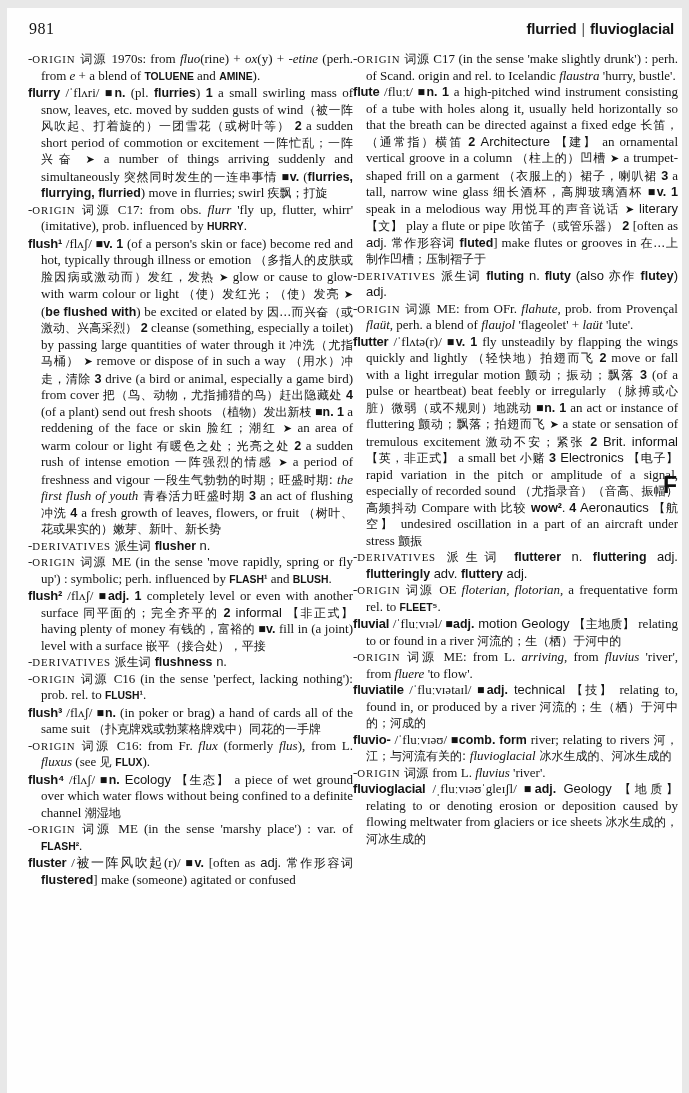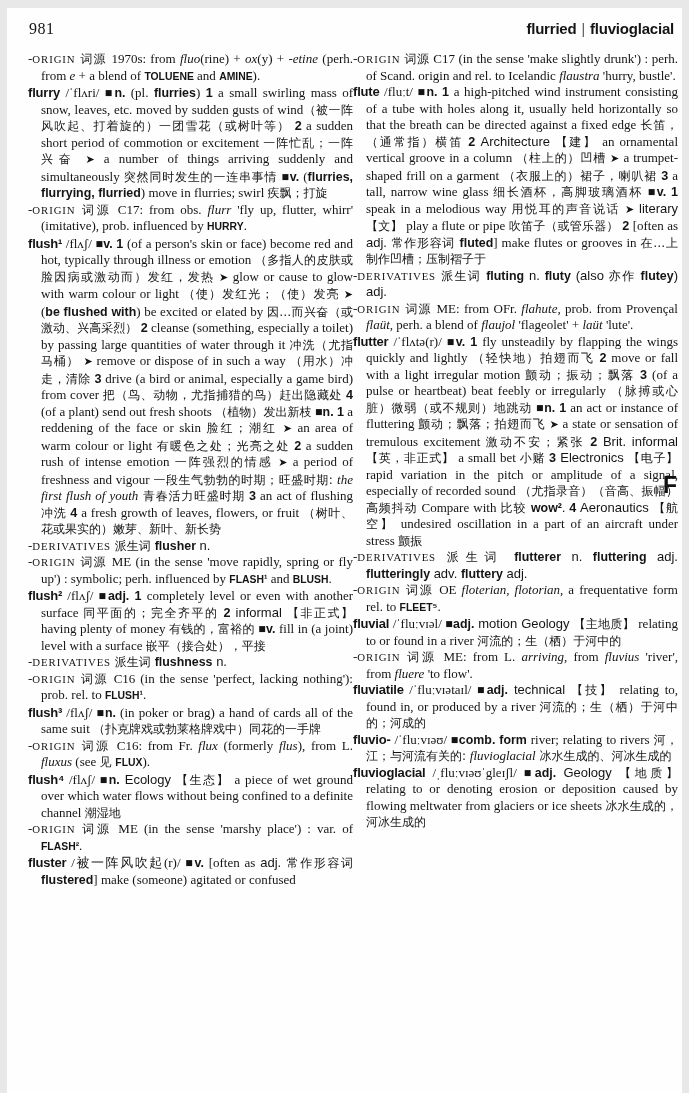--- a/index.html
+++ b/index.html
@@ -73,18 +73,19 @@
         <p class="para"><span class="sg-hw">flute</span><span class="sg-pr"> /fluːt/ </span><span class="sg-b">■n.</span><span class="sg-pl"> </span><span class="sg-num">1</span><span class="sg-pl"> a high-pitched wind instrument consisting of a tube with holes along it, usually held horizontally so that the breath can be directed against a fixed edge </span><span class="sg-zh">长笛，（通常指）横笛</span><span class="sg-pl"> </span><span class="sg-num">2</span><span class="sg-lb"> Architecture </span><span class="sg-zh">【建】</span><span class="sg-pl"> an ornamental vertical groove in a column </span><span class="sg-zh">（柱上的）凹槽</span><span class="sg-pl"> </span><span class="sg-ar">➤</span><span class="sg-pl"> a trumpet-shaped frill on a garment </span><span class="sg-zh">（衣服上的）裙子，喇叭裙</span><span class="sg-pl"> </span><span class="sg-num">3</span><span class="sg-pl"> a tall, narrow wine glass </span><span class="sg-zh">细长酒杯，高脚玻璃酒杯</span><span class="sg-pl"> </span><span class="sg-b">■v.</span><span class="sg-pl"> </span><span class="sg-num">1</span><span class="sg-pl"> speak in a melodious way </span><span class="sg-zh">用悦耳的声音说话</span><span class="sg-pl"> </span><span class="sg-ar">➤</span><span class="sg-pl"> </span><span class="sg-lb">literary</span><span class="sg-zh"> 【文】</span><span class="sg-pl"> play a flute or pipe </span><span class="sg-zh">吹笛子（或管乐器）</span><span class="sg-pl"> </span><span class="sg-num">2</span><span class="sg-pl"> [often as </span><span class="sg-lb">adj.</span><span class="sg-zh"> 常作形容词 </span><span class="sg-b">fluted</span><span class="sg-pl">] make flutes or grooves in </span><span class="sg-zh">在…上制作凹槽；压制褶子于</span></p>
         <p class="para"><span class="sg-pl">-</span><span class="sg-sc">DERIVATIVES</span><span class="sg-zh"> 派生词 </span><span class="sg-b">fluting</span><span class="sg-lb"> n. </span><span class="sg-b">fluty</span><span class="sg-lb"> (also </span><span class="sg-zh">亦作 </span><span class="sg-b">flutey</span><span class="sg-lb">) adj.</span></p>
         <p class="para"><span class="sg-pl">-</span><span class="sg-sc">ORIGIN</span><span class="sg-zh"> 词源 </span><span class="sg-pl">ME: from OFr. </span><span class="sg-i">flahute</span><span class="sg-pl">, prob. from Provençal </span><span class="sg-i">flaüt</span><span class="sg-pl">, perh. a blend of </span><span class="sg-i">flaujol</span><span class="sg-pl"> 'flageolet' + </span><span class="sg-i">laüt</span><span class="sg-pl"> 'lute'.</span></p>
         <p class="para"><span class="sg-hw">flutter</span><span class="sg-pr"> /ˈflʌtə(r)/ </span><span class="sg-b">■v.</span><span class="sg-pl"> </span><span class="sg-num">1</span><span class="sg-pl"> fly unsteadily by flapping the wings quickly and lightly </span><span class="sg-zh">（轻快地）拍翅而飞</span><span class="sg-pl"> </span><span class="sg-num">2</span><span class="sg-pl"> move or fall with a light irregular motion </span><span class="sg-zh">颤动；振动；飘落</span><span class="sg-pl"> </span><span class="sg-num">3</span><span class="sg-pl"> (of a pulse or heartbeat) beat feebly or irregularly </span><span class="sg-zh">（脉搏或心脏）微弱（或不规则）地跳动</span><span class="sg-pl"> </span><span class="sg-b">■n.</span><span class="sg-pl"> </span><span class="sg-num">1</span><span class="sg-pl"> an act or instance of fluttering </span><span class="sg-zh">颤动；飘落；拍翅而飞</span><span class="sg-pl"> </span><span class="sg-ar">➤</span><span class="sg-pl"> a state or sensation of tremulous excitement </span><span class="sg-zh">激动不安；紧张</span><span class="sg-pl"> </span><span class="sg-num">2</span><span class="sg-lb"> Brit. informal </span><span class="sg-zh">【英，非正式】</span><span class="sg-pl"> a small bet </span><span class="sg-zh">小赌</span><span class="sg-pl"> </span><span class="sg-num">3</span><span class="sg-lb"> Electronics </span><span class="sg-zh">【电子】</span><span class="sg-pl"> rapid variation in the pitch or amplitude of a signal, especially of recorded sound </span><span class="sg-zh">（尤指录音）（音高、振幅）高频抖动</span><span class="sg-pl"> Compare with </span><span class="sg-zh">比较 </span><span class="sg-b">wow²</span><span class="sg-pl">. </span><span class="sg-num">4</span><span class="sg-lb"> Aeronautics </span><span class="sg-zh">【航空】</span><span class="sg-pl"> undesired oscillation in a part of an aircraft under stress </span><span class="sg-zh">颤振</span></p>
         <p class="para"><span class="sg-pl">-</span><span class="sg-sc">DERIVATIVES</span><span class="sg-zh"> 派生词 </span><span class="sg-b">flutterer</span><span class="sg-lb"> n. </span><span class="sg-b">fluttering</span><span class="sg-lb"> adj. </span><span class="sg-b">flutteringly</span><span class="sg-lb"> adv. </span><span class="sg-b">fluttery</span><span class="sg-lb"> adj.</span></p>
         <p class="para"><span class="sg-pl">-</span><span class="sg-sc">ORIGIN</span><span class="sg-zh"> 词源 </span><span class="sg-pl">OE </span><span class="sg-i">floterian, flotorian</span><span class="sg-pl">, a frequentative form rel. to </span><span class="sg-xr">FLEET⁵</span><span class="sg-pl">.</span></p>
         <p class="para"><span class="sg-hw">fluvial</span><span class="sg-pr"> /ˈfluːvɪəl/ </span><span class="sg-b">■adj.</span><span class="sg-lb"> motion Geology </span><span class="sg-zh">【主地质】</span><span class="sg-pl"> relating to or found in a river </span><span class="sg-zh">河流的；生（栖）于河中的</span></p>
         <p class="para"><span class="sg-pl">-</span><span class="sg-sc">ORIGIN</span><span class="sg-zh"> 词源 </span><span class="sg-pl">ME: from L. </span><span class="sg-i">arriving</span><span class="sg-pl">, from </span><span class="sg-i">fluvius</span><span class="sg-pl"> 'river', from </span><span class="sg-i">fluere</span><span class="sg-pl"> 'to flow'.</span></p>
         <p class="para"><span class="sg-hw">fluviatile</span><span class="sg-pr"> /ˈfluːvɪətaɪl/ </span><span class="sg-b">■adj.</span><span class="sg-lb"> technical </span><span class="sg-zh">【技】</span><span class="sg-pl"> relating to, found in, or produced by a river </span><span class="sg-zh">河流的；生（栖）于河中的；河成的</span></p>
         <p class="para"><span class="sg-hw">fluvio-</span><span class="sg-pr"> /ˈfluːvɪəʊ/ </span><span class="sg-b">■comb. form</span><span class="sg-pl"> river; relating to rivers </span><span class="sg-zh">河，江；与河流有关的: </span><span class="sg-i">fluvioglacial</span><span class="sg-zh"> 冰水生成的、河冰生成的</span></p>
+        <p class="para"><span class="sg-pl">-</span><span class="sg-sc">ORIGIN</span><span class="sg-zh"> 词源 </span><span class="sg-pl">from L. </span><span class="sg-i">fluvius</span><span class="sg-pl"> 'river'.</span></p>
         <p class="para"><span class="sg-hw">fluvioglacial</span><span class="sg-pr"> /ˌfluːvɪəʊˈgleɪʃl/ </span><span class="sg-b">■adj.</span><span class="sg-lb"> Geology </span><span class="sg-zh">【地质】</span><span class="sg-pl"> relating to or denoting erosion or deposition caused by flowing meltwater from glaciers or ice sheets </span><span class="sg-zh">冰水生成的，河冰生成的</span></p>
       </div>
   </div>
 
   <div class="thumb">F</div>
 </div>
 
 </body></html>

